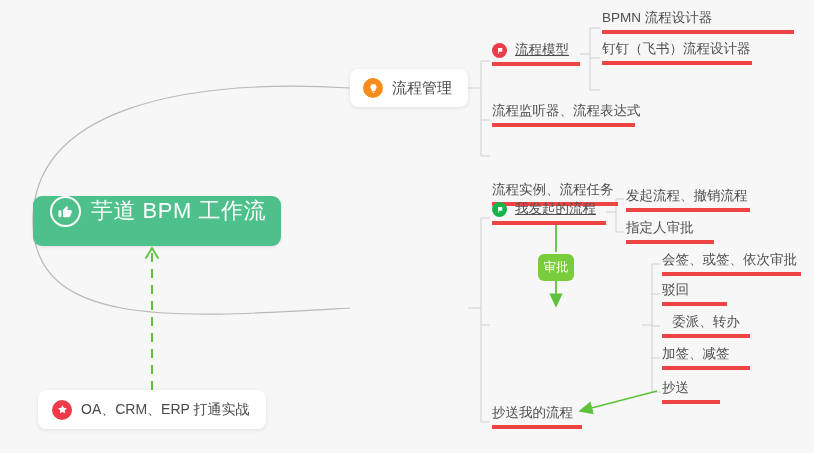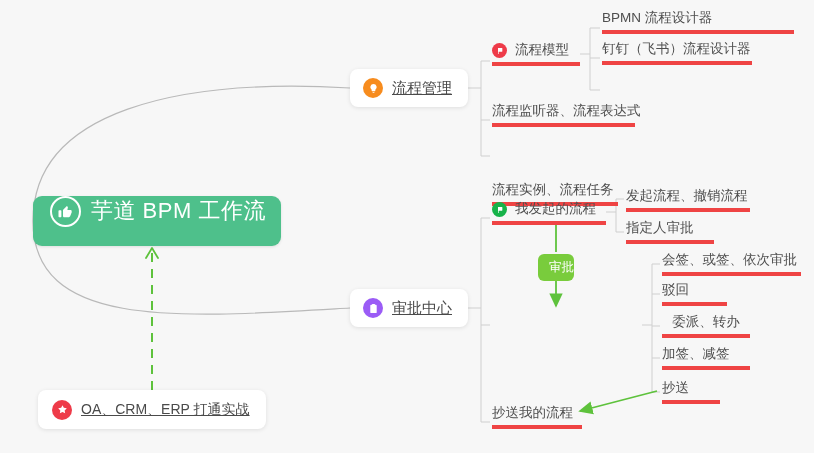--- a/index.html
+++ b/index.html
@@ -61,21 +61,20 @@
     align-items: center;
     padding: 0 16px 0 13px;
     box-sizing: border-box;
     height: 38px;
   }
   .card-label {
     font-size: 15px;
     color: #4a4a4a;
     margin-left: 9px;
     white-space: nowrap;
-    text-decoration: underline;
   }
 
   .node-process-mgmt { left: 350px; top: 69px; width: 118px; }
   .node-approval-center { left: 350px; top: 289px; width: 118px; }
   .node-oa-crm-erp {
     left: 38px; top: 390px; width: 228px; height: 39px;
     padding-left: 14px;
   }
   .node-oa-crm-erp .card-label { font-size: 14px; color: #4a4a4a; }
 
@@ -87,21 +86,21 @@
     padding-bottom: 4px;
     box-sizing: border-box;
     border-bottom: 4px solid #ef4444;
     white-space: nowrap;
   }
   .line-node .line-label {
     font-size: 13.5px;
     color: #4f4f4f;
     line-height: 17px;
   }
-  .line-node .line-label.with-icon { margin-left: 8px; }
+  .line-node .line-label.with-icon { margin-left: 8px; text-decoration: underline; }
 
   
   .icon-circle {
     width: 20px; height: 20px;
     border-radius: 50%;
     display: inline-flex;
     align-items: center;
     justify-content: center;
     flex: 0 0 auto;
   }
@@ -126,21 +125,21 @@
   .approval-pill {
     position: absolute;
     left: 538px;
     top: 254px;
     width: 36px;
     height: 27px;
     background: #79cc3c;
     border-radius: 6px;
     display: flex;
     align-items: center;
-    justify-content: flex-end;
+    justify-content: center;
   }
   .approval-pill span {
     color: #ffffff;
     font-size: 12.5px;
     line-height: 1;
   }
 </style>
 </head>
 <body>
 
@@ -237,28 +236,20 @@
 
 
   <div class="line-node" style="left:492px; top:102px; width:143px;">
     <span class="line-label">流程监听器、流程表达式</span>
   </div>
 
   <div class="line-node" style="left:492px; top:137px; width:126px;margin-top:44px;">
     <span class="line-label">流程实例、流程任务</span>
   </div>
 
-  <div class="card-node node-approval-center">
-    <span class="icon-circle ic-purple">
-      <svg width="11" height="11" viewBox="0 0 24 24" fill="#ffffff">
-        <path d="M9 2h6v2h2a2 2 0 0 1 2 2v14a2 2 0 0 1-2 2H7a2 2 0 0 1-2-2V6a2 2 0 0 1 2-2h2V2zm-1 8h8v2H8v-2zm0 4h8v2H8v-2z"></path>
-      </svg>
-    </span>
-    <span class="card-label">审批中心</span>
-  </div>
 
   <div class="line-node" style="left:492px; top:200px; width:114px;">
     <span class="icon-circle sm ic-green">
       <svg width="8" height="8" viewBox="0 0 24 24" fill="#ffffff">
         <path d="M6 3h12a1 1 0 0 1 1 1v9a1 1 0 0 1-1 1H8v7H6V3z"></path>
       </svg>
     </span>
     <span class="line-label with-icon">我发起的流程</span>
   </div>
 

